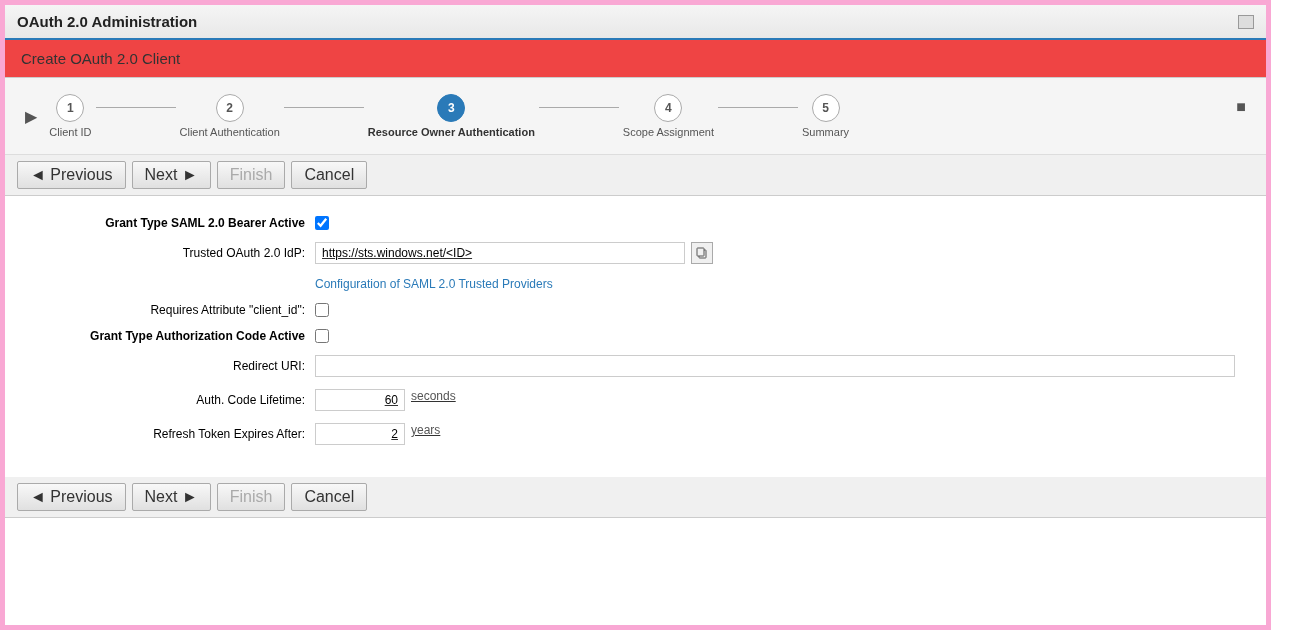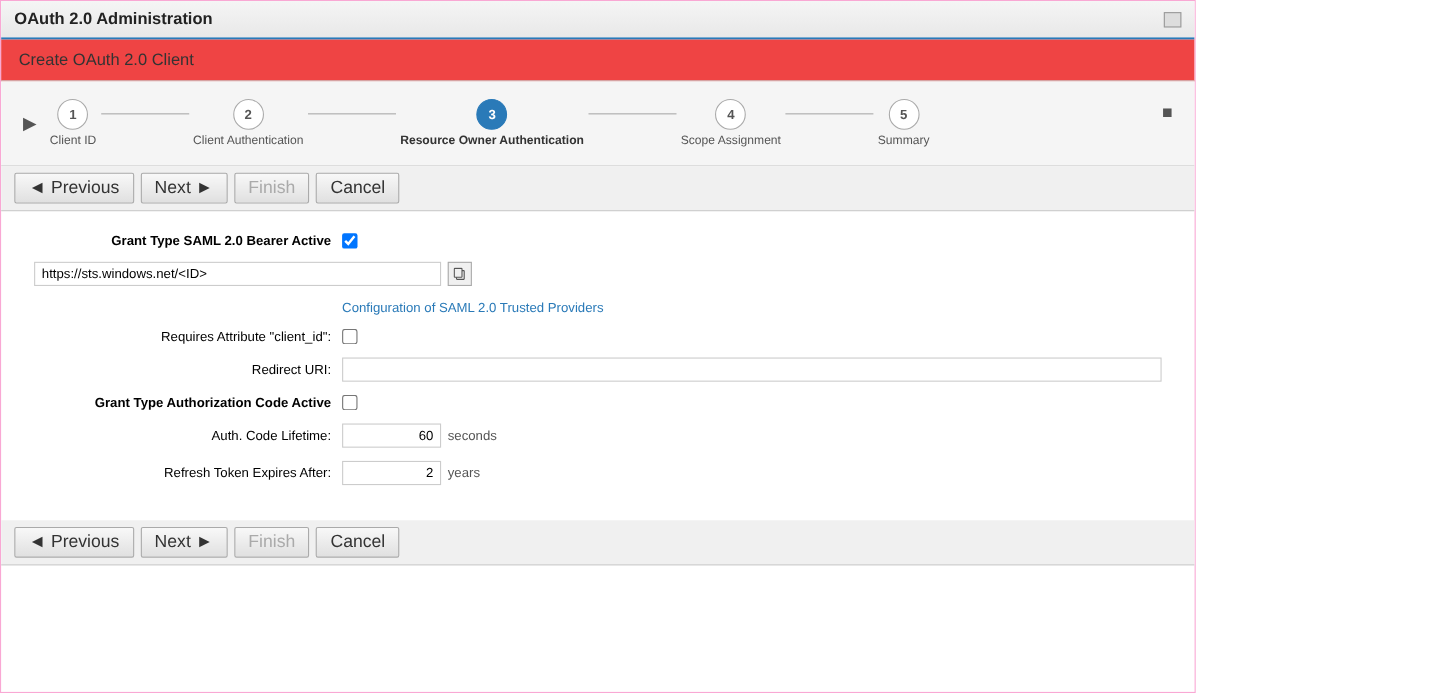--- a/index.html
+++ b/index.html
@@ -1,20 +1,20 @@
 <!DOCTYPE html>
 <html><head>
   <meta charset="utf-8">
   <style>
     * { box-sizing: border-box; margin: 0; padding: 0; }
     body { font-family: Arial, sans-serif; font-size: 13px; background: #fff; color: #333; }
 
     .window-frame {
-      border: 1px solid #f9a8d4;
-      width: 1087px;
+      border: 5px solid #f9a8d4;
+      width: 1271px;
       min-height: 630px;
       background: #fff;
       overflow: hidden;
     }
 
     .title-bar {
       background: linear-gradient(to bottom, #f5f5f5, #e8e8e8);
       border-bottom: 2px solid #2a7ab8;
       padding: 8px 12px;
       display: flex;
@@ -185,22 +185,22 @@
       width: 90px;
       text-align: right;
     }
 
     .form-control-full {
       width: 920px;
     }
 
     .input-group {
       display: flex;
-      align-items: center;
       gap: 6px;
+      text-decoration: underline;
     }
 
     .input-suffix {
       font-size: 12px;
       color: #555;
     }
 
     .copy-btn {
       width: 22px;
       height: 22px;
@@ -302,20 +302,21 @@
     </div>
 
     <div class="form-area">
 
       <div class="form-row">
         <span class="form-label bold">Grant Type SAML 2.0 Bearer Active</span>
         <input type="checkbox" class="checkbox-input" checked="" style="">
       </div>
 
       <div class="form-row">
+        <span class="form-label">Trusted OAuth 2.0 IdP:</span>
         <div class="input-group">
           <input type="text" class="form-control form-control-wide" value="https://sts.windows.net/&lt;ID&gt;" style="">
           <div class="copy-btn">
             <svg width="12" height="12" viewBox="0 0 12 12" fill="none" xmlns="http://www.w3.org/2000/svg">
               <rect x="3" y="3" width="7" height="8" rx="0.5" stroke="#555" stroke-width="1" fill="none"></rect>
               <rect x="1" y="1" width="7" height="8" rx="0.5" stroke="#555" stroke-width="1" fill="#f0f0f0"></rect>
             </svg>
           </div>
         </div>
       </div>
@@ -323,27 +324,27 @@
       <div class="config-link-row">
         <a class="link">Configuration of SAML 2.0 Trusted Providers</a>
       </div>
 
       <div class="form-row">
         <span class="form-label">Requires Attribute "client_id":</span>
         <input type="checkbox" class="checkbox-input" style="">
       </div>
 
       <div class="form-row">
+        <span class="form-label bold">Grant Type Authorization Code Active</span>
+        <input type="checkbox" class="checkbox-input" style="">
+      </div>
+
+      <div class="form-row">
         <span class="form-label">Redirect URI:</span>
         <input type="text" class="form-control form-control-full" value="" style="">
-      </div>
-
-      <div class="form-row">
-        <span class="form-label bold">Grant Type Authorization Code Active</span>
-        <input type="checkbox" class="checkbox-input" style="">
       </div>
 
       <div class="form-row">
         <span class="form-label">Auth. Code Lifetime:</span>
         <div class="input-group">
           <input type="text" class="form-control form-control-narrow" value="60" style="">
           <span class="input-suffix">seconds</span>
         </div>
       </div>
 

